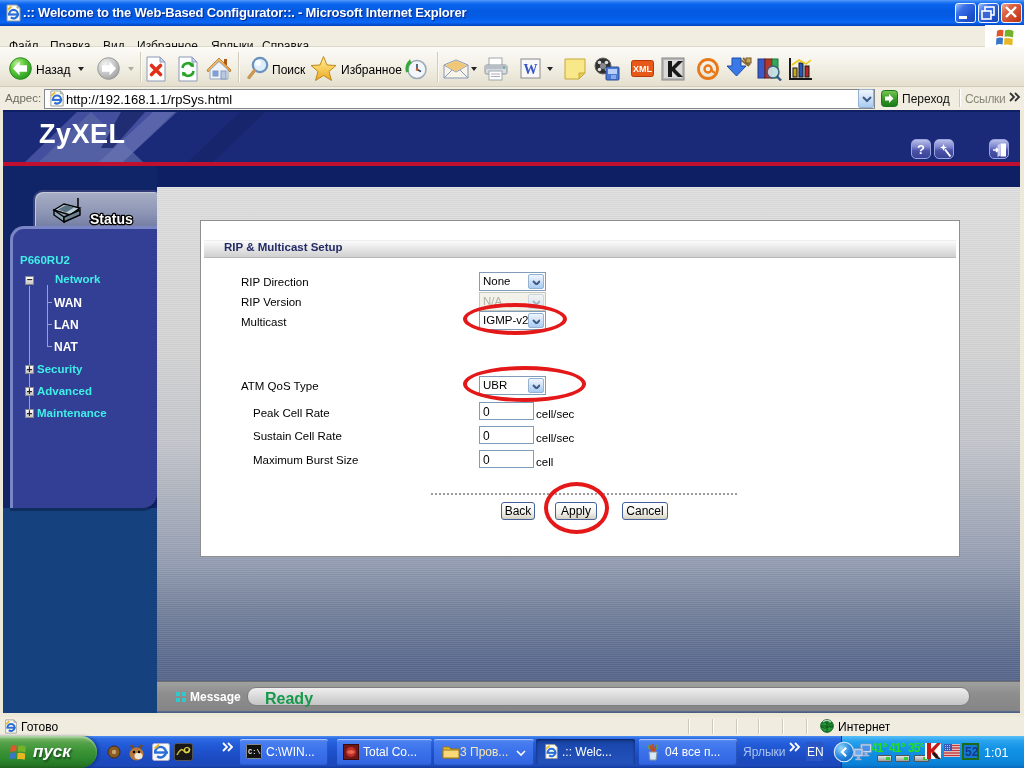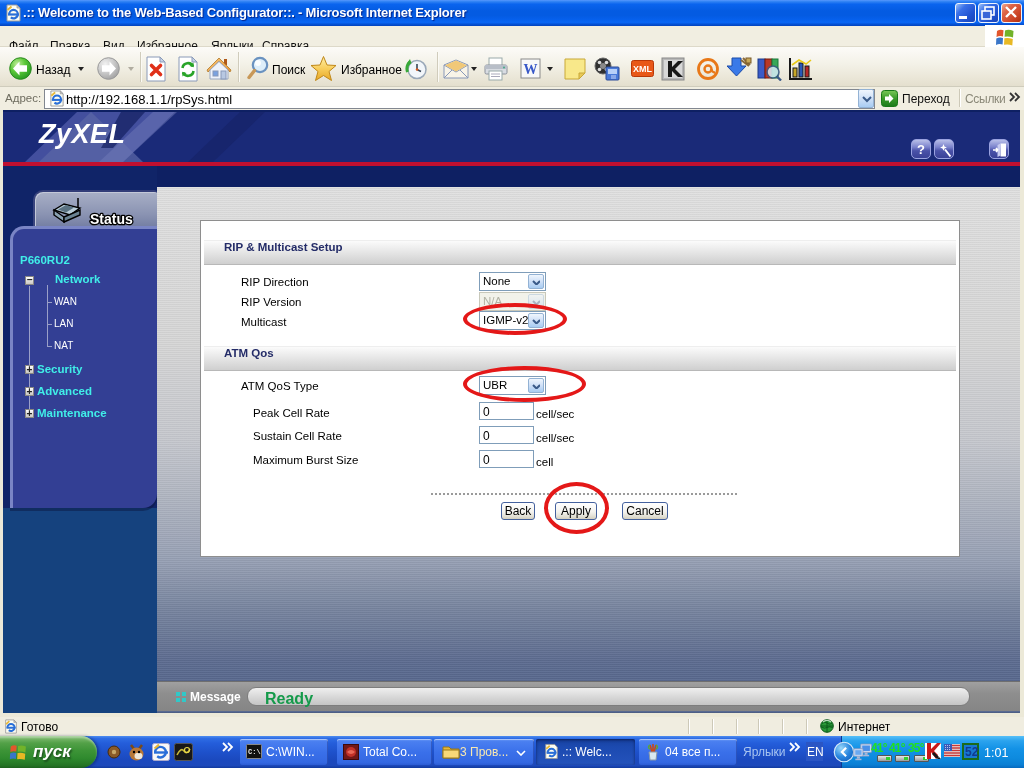--- a/index.html
+++ b/index.html
@@ -27,43 +27,43 @@
 #addrlbl { left:5px; top:5px; font-size:11.5px; color:#6f6d60;text-align:center; }
 #addrbox { left:44px; top:2px; width:831px; height:20px; background:#fff; border:1px solid #828790; }
 #addrdd { left:858px; top:2px; width:16px; height:19px; background:linear-gradient(180deg,#f0f6fd 0%,#cfe0f7 50%,#a8ccf2 100%); border:1px solid #8daesz; border:1px solid #93b2d4; border-radius:2px; }
 #addrtxt { left:66px; top:5px; font-size:13px; color:#000; }
 #gotxt { left:902px; top:5px; font-size:12px; color:#111; }
 #linkslbl { left:965px; top:5px; font-size:12px; color:#8a8878; letter-spacing:-0.3px; }
 
 #page { left:0; top:110px; width:1024px; height:603px; background:#ece9d8; }
 #pageinner { position:absolute; left:3px; top:0; width:1017px; height:603px; overflow:hidden; background:#0e2063; }
 #zhead { left:0; top:2px; width:1017px; height:50px; background:#1b2b77; overflow:hidden; }
-#zlogo { left:36px; top:7px; color:#fff; font-size:27px; font-weight:bold; font-style:italic; letter-spacing:0.5px; }
+#zlogo { left:36px; top:7px; color:#fff; font-size:27px; font-weight:bold; letter-spacing:0.5px; }
 .hbtn { top:27px; width:20px; height:20px; border-radius:5px; border:1px solid #9aa2e0; background:linear-gradient(180deg,#b8bfe8 0%,#7a82cc 40%,#4a52a8 60%,#3a4298 100%); }
 #redline { left:0; top:52px; width:1017px; height:4px; background:#c01030; }
 #crumbbar { left:154px; top:56px; width:863px; height:21px;
   background:repeating-linear-gradient(180deg,#222e6f 0px,#222e6f 2px,#141f58 2px,#141f58 4px); border-bottom:2px solid #0a1547; }
 #crumbtxt { left:20px; top:4px; color:#fff; font-weight:bold; font-size:11.5px; letter-spacing:-0.2px; }
 
 #sidebar { left:0; top:56px; width:154px; height:547px; background:#102468; overflow:hidden; }
 #sidebot { left:0; top:342px; width:154px; height:205px; background:#15427e; }
 #statustab { left:30px; top:24px; width:124px; height:52px; border-radius:10px 3px 0 0; background:linear-gradient(180deg,#a8afc6 0%,#8a93b2 45%,#707aa0 75%,#5f6a93 100%); border-top:2px solid #323d78; border-left:2px solid #39447e; box-shadow:inset 1px 1px 0 #c3c8d8; }
 #menupanel { left:7px; top:60px; width:147px; height:282px; background:#333f94; border-radius:14px 0 14px 0; border-top:3px solid #7a85c5; border-left:3px solid #7a85c5; box-shadow:0 3px 0 rgba(10,20,60,0.45); }
 .tree { color:#40eee8; font-weight:bold; font-size:11.5px; }
-.treewhite { color:#fff; font-weight:normal; font-size:10px;text-align:right; }
+.treewhite { color:#fff; font-weight:bold; font-size:12px;text-align:right; }
 .pm { width:9px; height:9px; background:linear-gradient(180deg,#fdfdfd,#cac7c2); border:1px solid #8a8884; font-size:9px; text-align:center; font-weight:bold; color:#222; }
 .pm span { position:absolute; left:1px; top:-2px; font-size:10px; line-height:10px; }
 .vline { position:absolute; width:1px; background:#9aa0c8; }
 .hstub { position:absolute; height:1px; background:#9aa0c8; }
 
 #content { left:154px; top:77px; width:863px; height:526px;
   background:repeating-linear-gradient(180deg, rgba(255,255,255,0.05) 0 1px, rgba(0,0,0,0.04) 1px 2px),
   linear-gradient(180deg,#e0e0e0 0%,#d6d6d6 30%,#c6c8ce 48%,#b2b7c2 58%,#97a0b4 71%,#78859f 80%,#5d6c90 90%,#50628a 100%); }
 #panel { left:43px; top:33px; width:760px; height:337px; background:#fff; border:1px solid #8e8e8e; }
-.secbar { position:absolute; left:3px; width:752px; height:25px; background:linear-gradient(180deg,#fbfbfb 0%,#e3e3e3 55%,#cfcfcf 100%); border-top:1px solid #eee; border-bottom:1px solid #b8b8b8; }
+.secbar { position:absolute; left:3px; width:752px; height:18px; background:linear-gradient(180deg,#fbfbfb 0%,#e3e3e3 55%,#cfcfcf 100%); border-top:1px solid #eee; border-bottom:1px solid #b8b8b8; }
 .secbar span { position:absolute; left:20px; top:0px; color:#242c68; font-weight:bold; font-size:11.5px; }
 .flabel { position:absolute; font-size:11.5px; color:#000;text-align:right; }
 .combo { position:absolute; width:67px; height:19px; background:#fff; border:1px solid #7f9db9; font-size:11.5px; }
 .combo .cb { position:absolute; right:1px; top:1px; width:16px; height:15px; background:linear-gradient(180deg,#f0f6fd 0%,#cfe0f7 50%,#a8ccf2 100%); border:1px solid #93b2d4; border-radius:2px; }
 .combo .ct { position:absolute; left:3px; top:2px; }
 .carr { position:absolute; left:3px; top:5px; width:8px; height:5px; }
 .tinput { position:absolute; width:55px; height:18px; background:#fff; border:1px solid #7f9db9; font-size:12px; }
 .tinput span { position:absolute; left:3px; top:2px; }
 .unit { position:absolute; font-size:11.5px; color:#000; }
 .xpbtn { position:absolute; height:18px; background:linear-gradient(180deg,#ffffff 0%,#f4f3ef 55%,#e4e2d8 80%,#d4d0c0 100%); border:1px solid #44619e; border-radius:3px; font-size:12px; color:#000; text-align:center; padding-top:1px; }
@@ -411,23 +411,20 @@
           <div class="flabel" style="left:40px;top:95px">Multicast</div>
           <div class="combo" style="left:278px;top:90px">
               <span class="ct">IGMP-v2</span>
               <span class="cb">
                 <svg class="carr" width="10" height="7">
                   <path d="M1 1 L4.5 4.5 L8 1" fill="none" stroke="#3a5a88" stroke-width="2"></path>
                 </svg>
               </span>
             </div>
           <div class="redell" style="left:262px;top:82px;width:104px;height:32px"></div>
-          <div class="secbar" style="top:125px">
-              <span>ATM Qos</span>
-            </div>
           <div class="flabel" style="left:40px;top:159px">ATM QoS Type</div>
           <div class="combo" style="left:278px;top:155px">
               <span class="ct">UBR</span>
               <span class="cb">
                 <svg class="carr" width="10" height="7">
                   <path d="M1 1 L4.5 4.5 L8 1" fill="none" stroke="#3a5a88" stroke-width="2"></path>
                 </svg>
               </span>
             </div>
           <div class="redell" style="left:262px;top:145px;width:123px;height:36px"></div>

